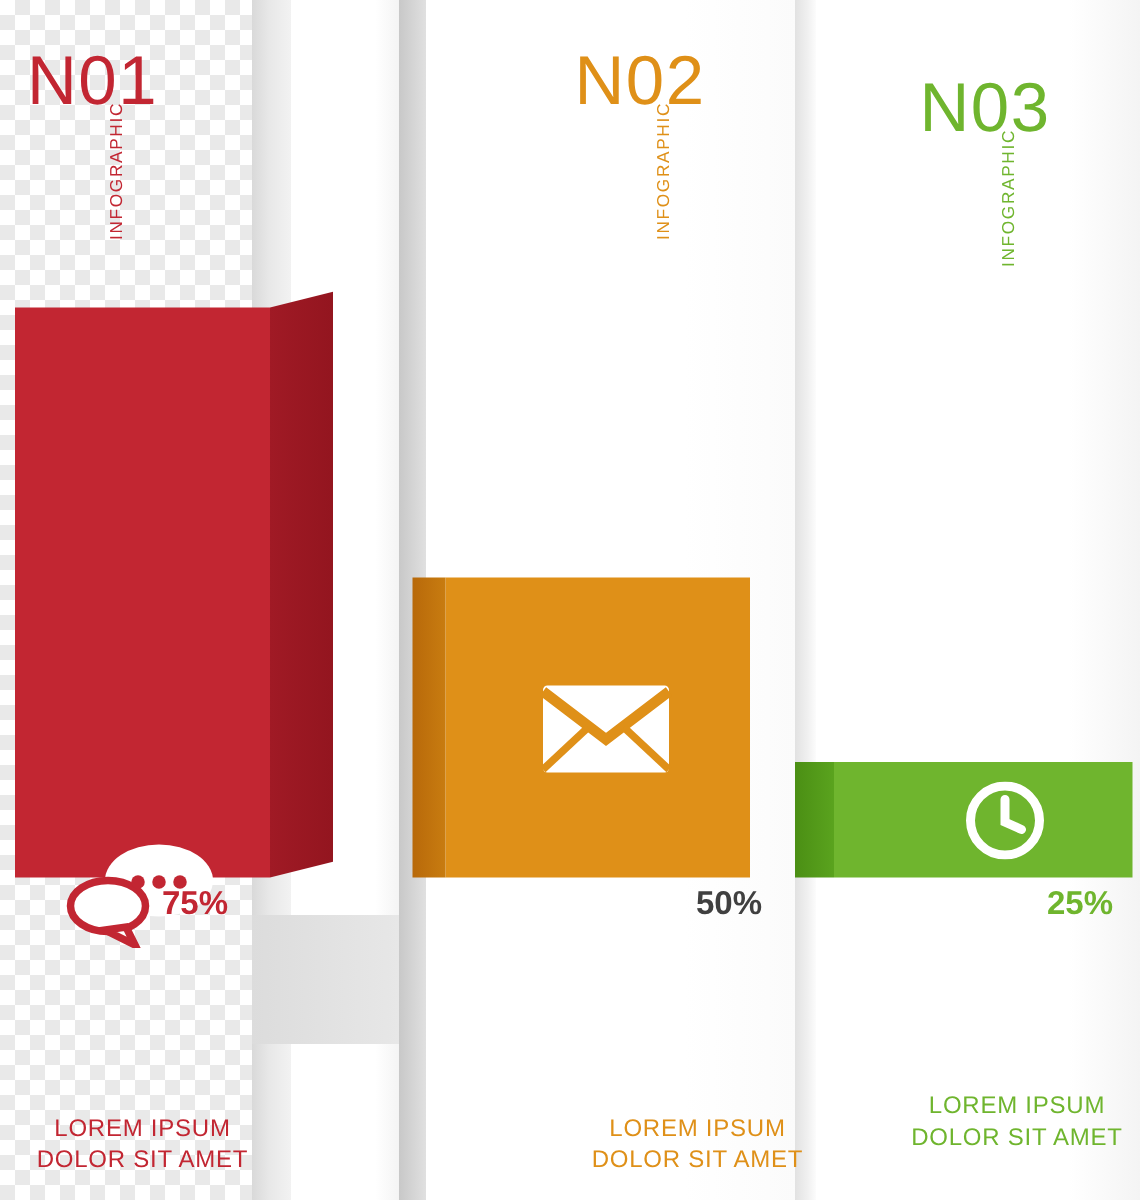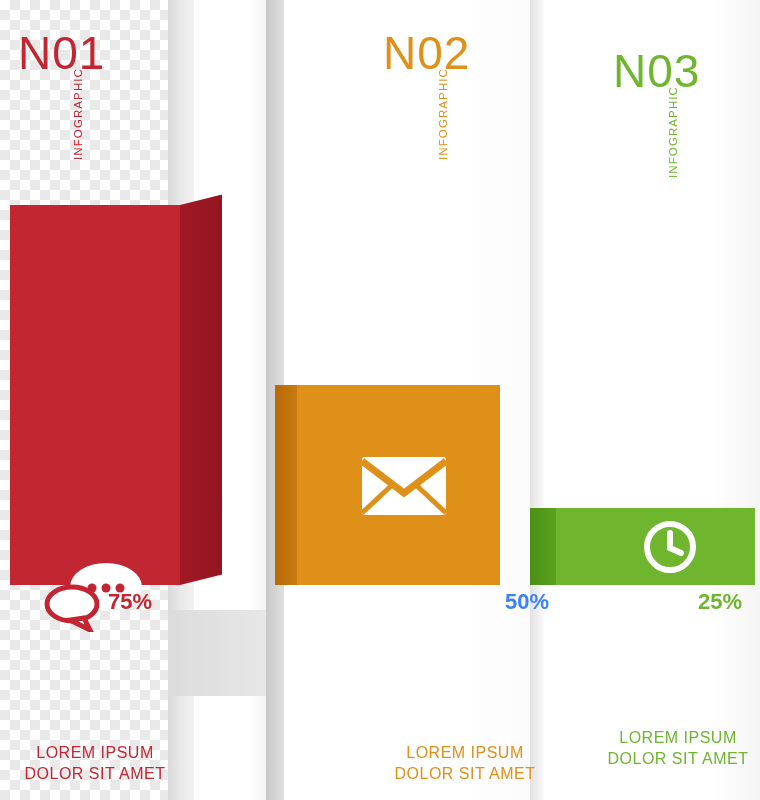--- a/index.html
+++ b/index.html
@@ -104,21 +104,21 @@
     <div class="top" style="left:-22px;top:0;width:22px;height:0;"></div>
     <div class="icon" style="left:63px;top:70px;width:88px;height:62px;">
       <svg width="88" height="62" viewBox="0 0 88 62">
         <rect x="2" y="2" width="84" height="58" rx="3" fill="#ffffff"></rect>
         <path d="M2 6 L44 38 L86 6" fill="none" stroke="#df9018" stroke-width="7"></path>
         <path d="M2 58 L32 30" fill="none" stroke="#df9018" stroke-width="5"></path>
         <path d="M86 58 L56 30" fill="none" stroke="#df9018" stroke-width="5"></path>
       </svg>
     </div>
   </div>
-  <div class="pct" style="left:464px;top:589px;color:#3b82f6;margin-left:41px;">50%</div>
+  <div class="pct" style="left:464px;top:589px;color:#404040;">50%</div>
 
   <div class="bar" style="left:556px;top:508px;width:199px;height:77px;">
     <div class="front" style="background:#6fb52e;"></div>
     <div class="side" style="left:-26px;width:26px;background:linear-gradient(to right,#4b8f14,#5aa31e);"></div>
     <div class="icon" style="left:88px;top:13px;width:52px;height:52px;">
       <svg width="52" height="52" viewBox="0 0 52 52">
         <circle cx="26" cy="26" r="23" fill="none" stroke="#ffffff" stroke-width="6"></circle>
         <path d="M26 12 L26 27 L37 32" fill="none" stroke="#ffffff" stroke-width="6" stroke-linecap="round"></path>
       </svg>
     </div>

